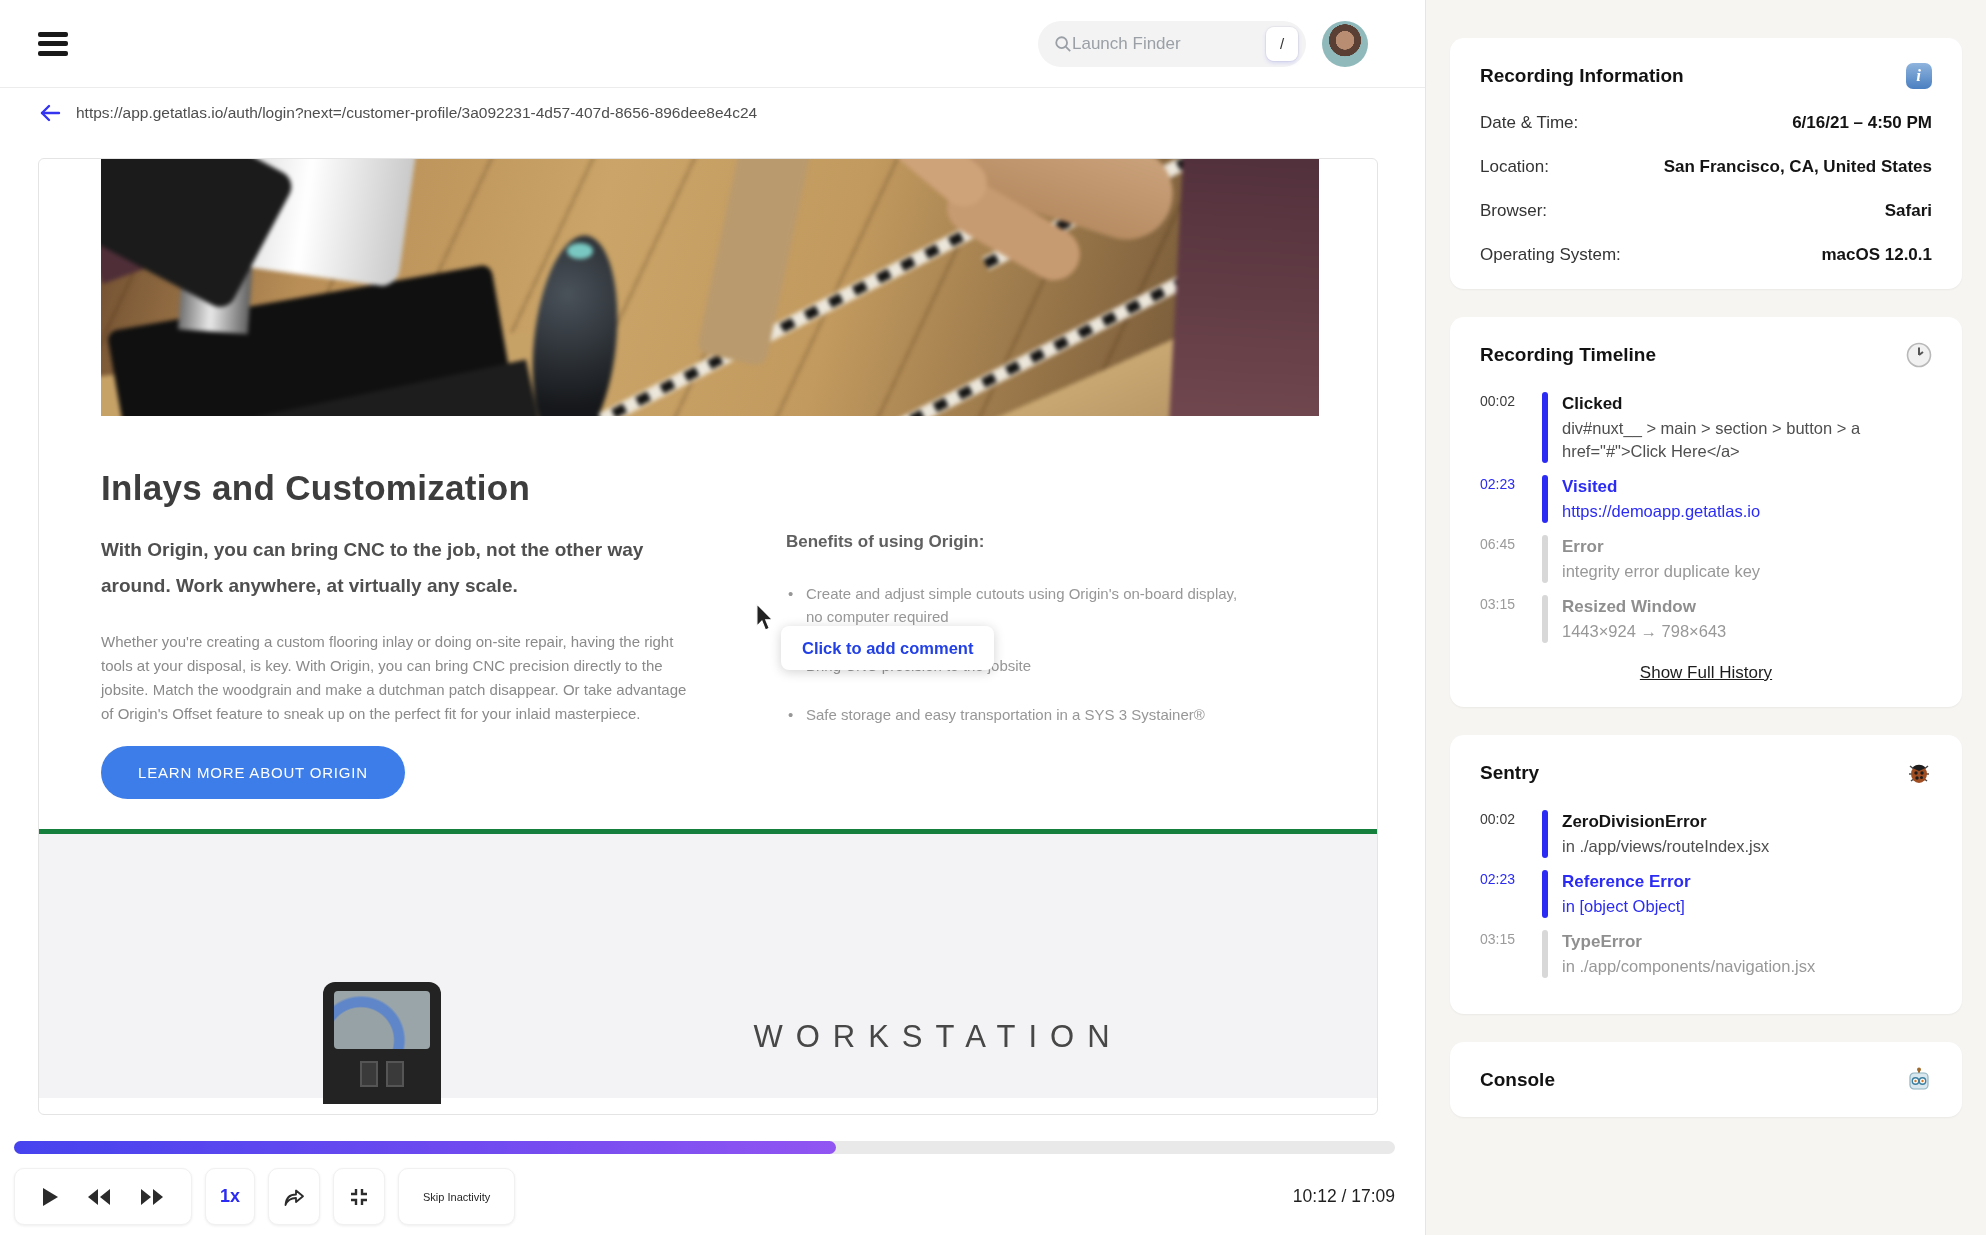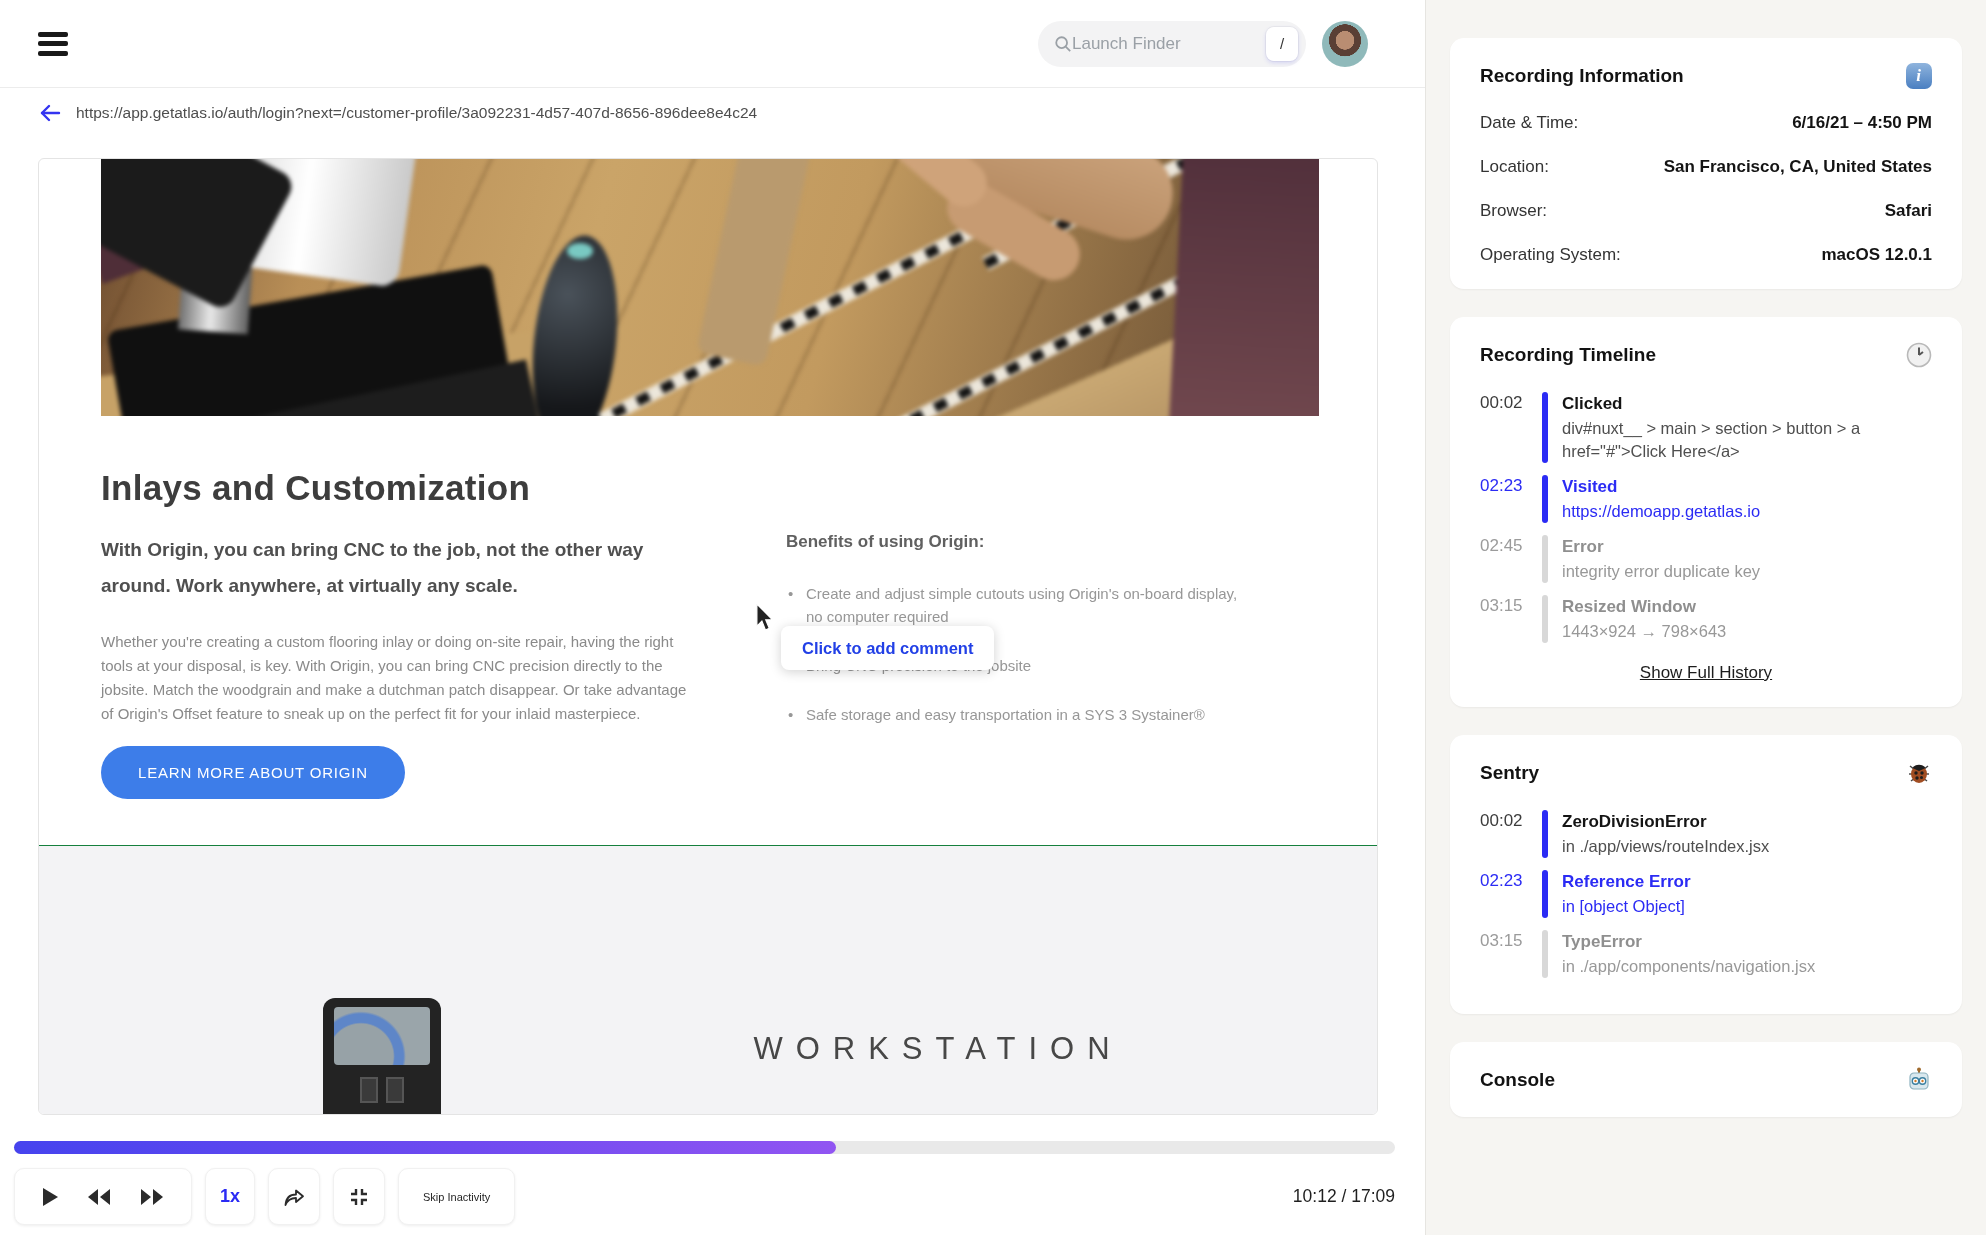--- a/index.html
+++ b/index.html
@@ -73,22 +73,22 @@
   .v-body { margin-top:26px; font-size:15px; line-height:24px; color:#8a8a8a; filter:blur(.6px); }
   .v-benefits-title { font-size:17px; font-weight:700; color:#606060; filter:blur(.55px); }
   .v-benefits { margin-top:30px; list-style:none; }
   .v-benefits li { position:relative; padding-left:20px; margin-bottom:26px;
     font-size:15px; line-height:23px; color:#979797; filter:blur(.6px); }
   .v-benefits li::before { content:"•"; position:absolute; left:2px; top:0; }
   .cta { margin-top:20px; display:inline-flex; align-items:center; height:53px; padding:0 37px;
     background:#3d7de9; color:#fff; border:none; border-radius:27px; font-size:15px;
     letter-spacing:.8px; font-family:inherit; filter:blur(.3px); }
 
-  .gray-section { position:absolute; left:0; right:0; bottom:0; height:269px;
-    background:#f3f3f5; border-top:1px solid #15803d; }
+  .gray-section { position:absolute; left:0; right:0; bottom:16px; height:269px;
+    background:#f3f3f5; border-top:5px solid #15803d; }
   .device { position:absolute; left:284px; bottom:-6px; width:118px; height:122px;
     background:#232323; border-radius:12px 12px 0 0; padding:9px 11px; filter:blur(.6px); }
   .device-screen { height:58px; border-radius:4px;
     background:radial-gradient(circle at 28% 85%, #97a2a7 38%, #5e86c8 40% 50%, #9aa5aa 53%); }
   .device-slots { display:flex; gap:8px; margin-top:12px; justify-content:center; }
   .device-slots i { width:18px; height:26px; background:#3a3a3a; border:2px solid #555; }
   .workstation { position:absolute; left:899px; top:185px; transform:translateX(-50%);
     font-size:31px; letter-spacing:13px; font-weight:500; color:#474747; filter:blur(.5px); white-space:nowrap; }
 
   .cursor { position:absolute; left:713px; top:445px; }
@@ -132,21 +132,21 @@
   .card-head { display:flex; align-items:center; justify-content:space-between; }
   .card-title { font-size:19px; font-weight:700; color:#121212; }
   .card-body { margin-top:24px; }
 
   .info-row { display:flex; justify-content:space-between; align-items:baseline; margin-top:24px; }
   .info-row:first-child { margin-top:0; }
   .info-label { font-size:17px; color:#343434; }
   .info-value { font-size:17px; font-weight:700; color:#141414; text-align:right; }
 
   .entry { display:flex; margin-bottom:12px; }
-  .e-time { width:50px; font-size:17px; color:#3c3c3c; padding-top:1px; }
+  .e-time { width:50px; font-size:14px; color:#3c3c3c; padding-top:1px; }
   .e-bar { width:6px; border-radius:3px; margin:0 14px 0 12px; background:#2b2bf4; }
   .e-body { flex:1; }
   .e-title { font-size:17px; font-weight:700; line-height:23px; color:#141414; }
   .e-detail { font-size:16.5px; line-height:23px; margin-top:2px; color:#4f4f4f; word-break:break-word; }
   .entry.st-active .e-time, .entry.st-active .e-title, .entry.st-active .e-detail { color:#2b2bf4; }
   .entry.st-upcoming .e-time { color:#9b9b9b; }
   .entry.st-upcoming .e-title { color:#8f8f8f; }
   .entry.st-upcoming .e-detail { color:#989898; }
   .entry.st-upcoming .e-bar { background:#d8d8d8; }
   .tl-footer { margin-top:20px; text-align:center; }
@@ -353,21 +353,21 @@
           </div>
           <div class="entry st-active">
             <span class="e-time">02:23</span>
             <span class="e-bar"></span>
             <span class="e-body">
               <span class="e-title" style="display:block">Visited</span>
               <span class="e-detail" style="display:block">https://demoapp.getatlas.io</span>
             </span>
           </div>
           <div class="entry st-upcoming">
-            <span class="e-time">02:45</span>
+            <span class="e-time">06:45</span>
             <span class="e-bar"></span>
             <span class="e-body">
               <span class="e-title" style="display:block">Error</span>
               <span class="e-detail" style="display:block">integrity error duplicate key</span>
             </span>
           </div>
           <div class="entry st-upcoming">
             <span class="e-time">03:15</span>
             <span class="e-bar"></span>
             <span class="e-body">

